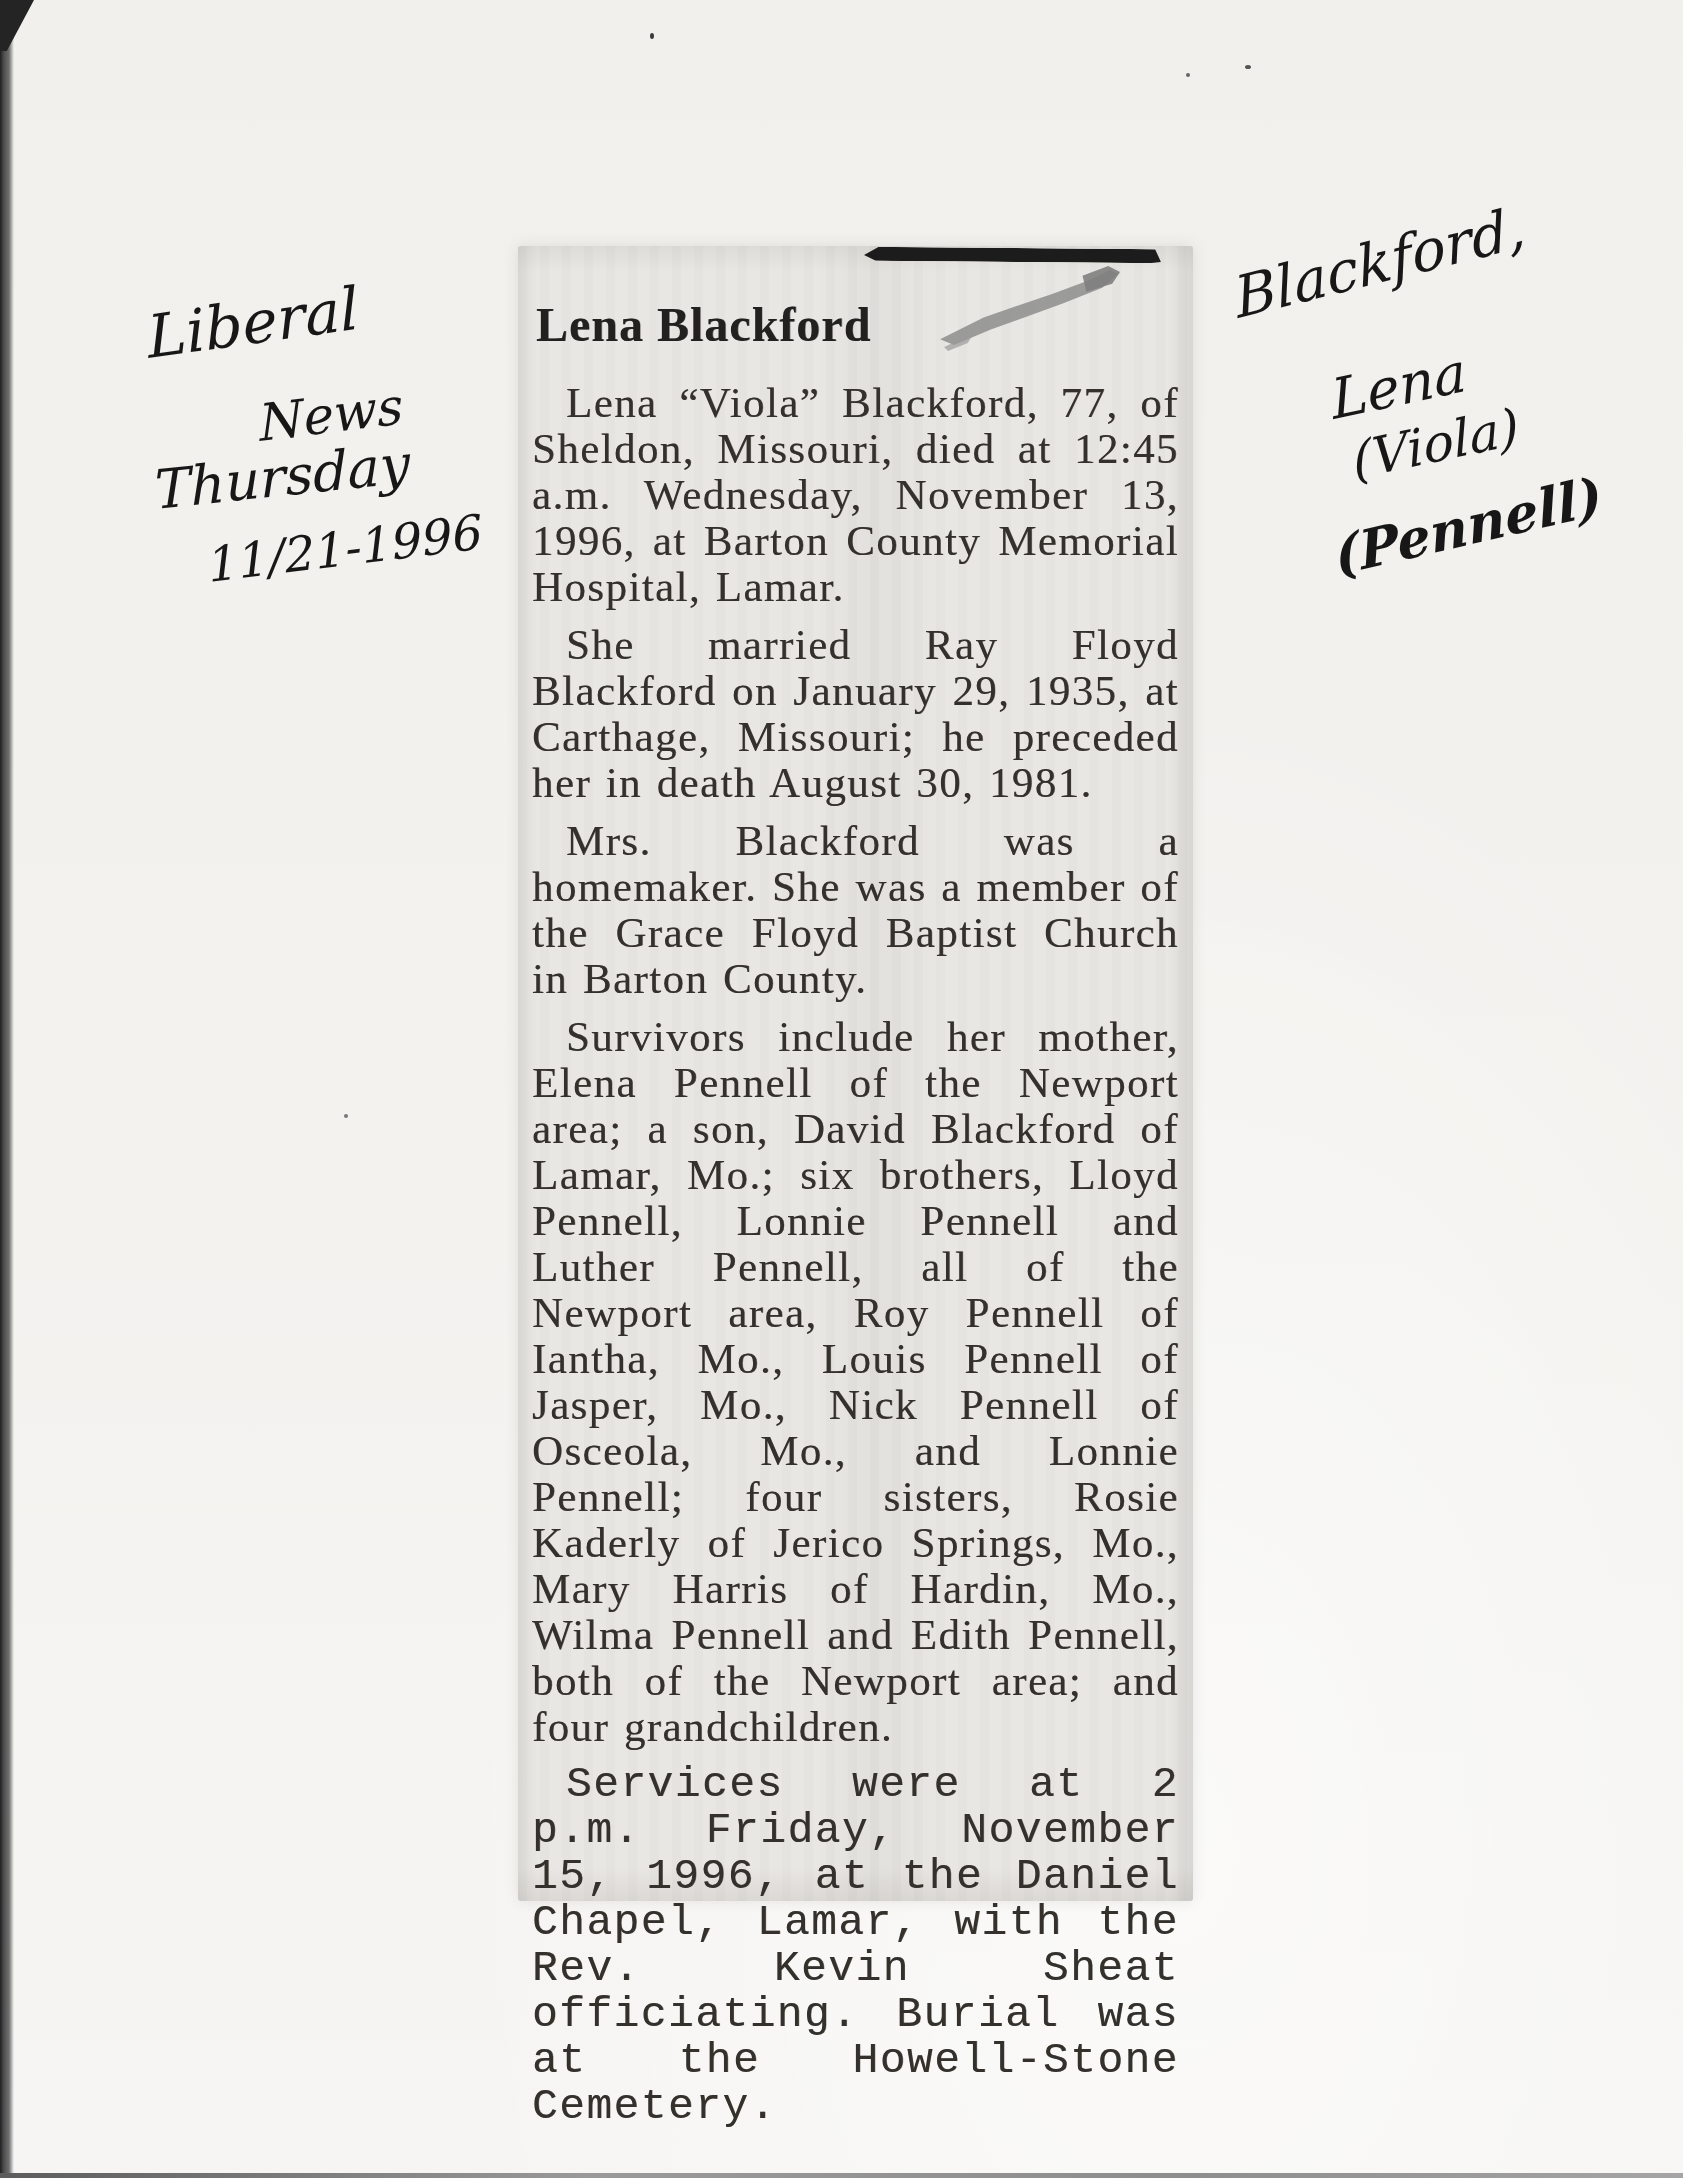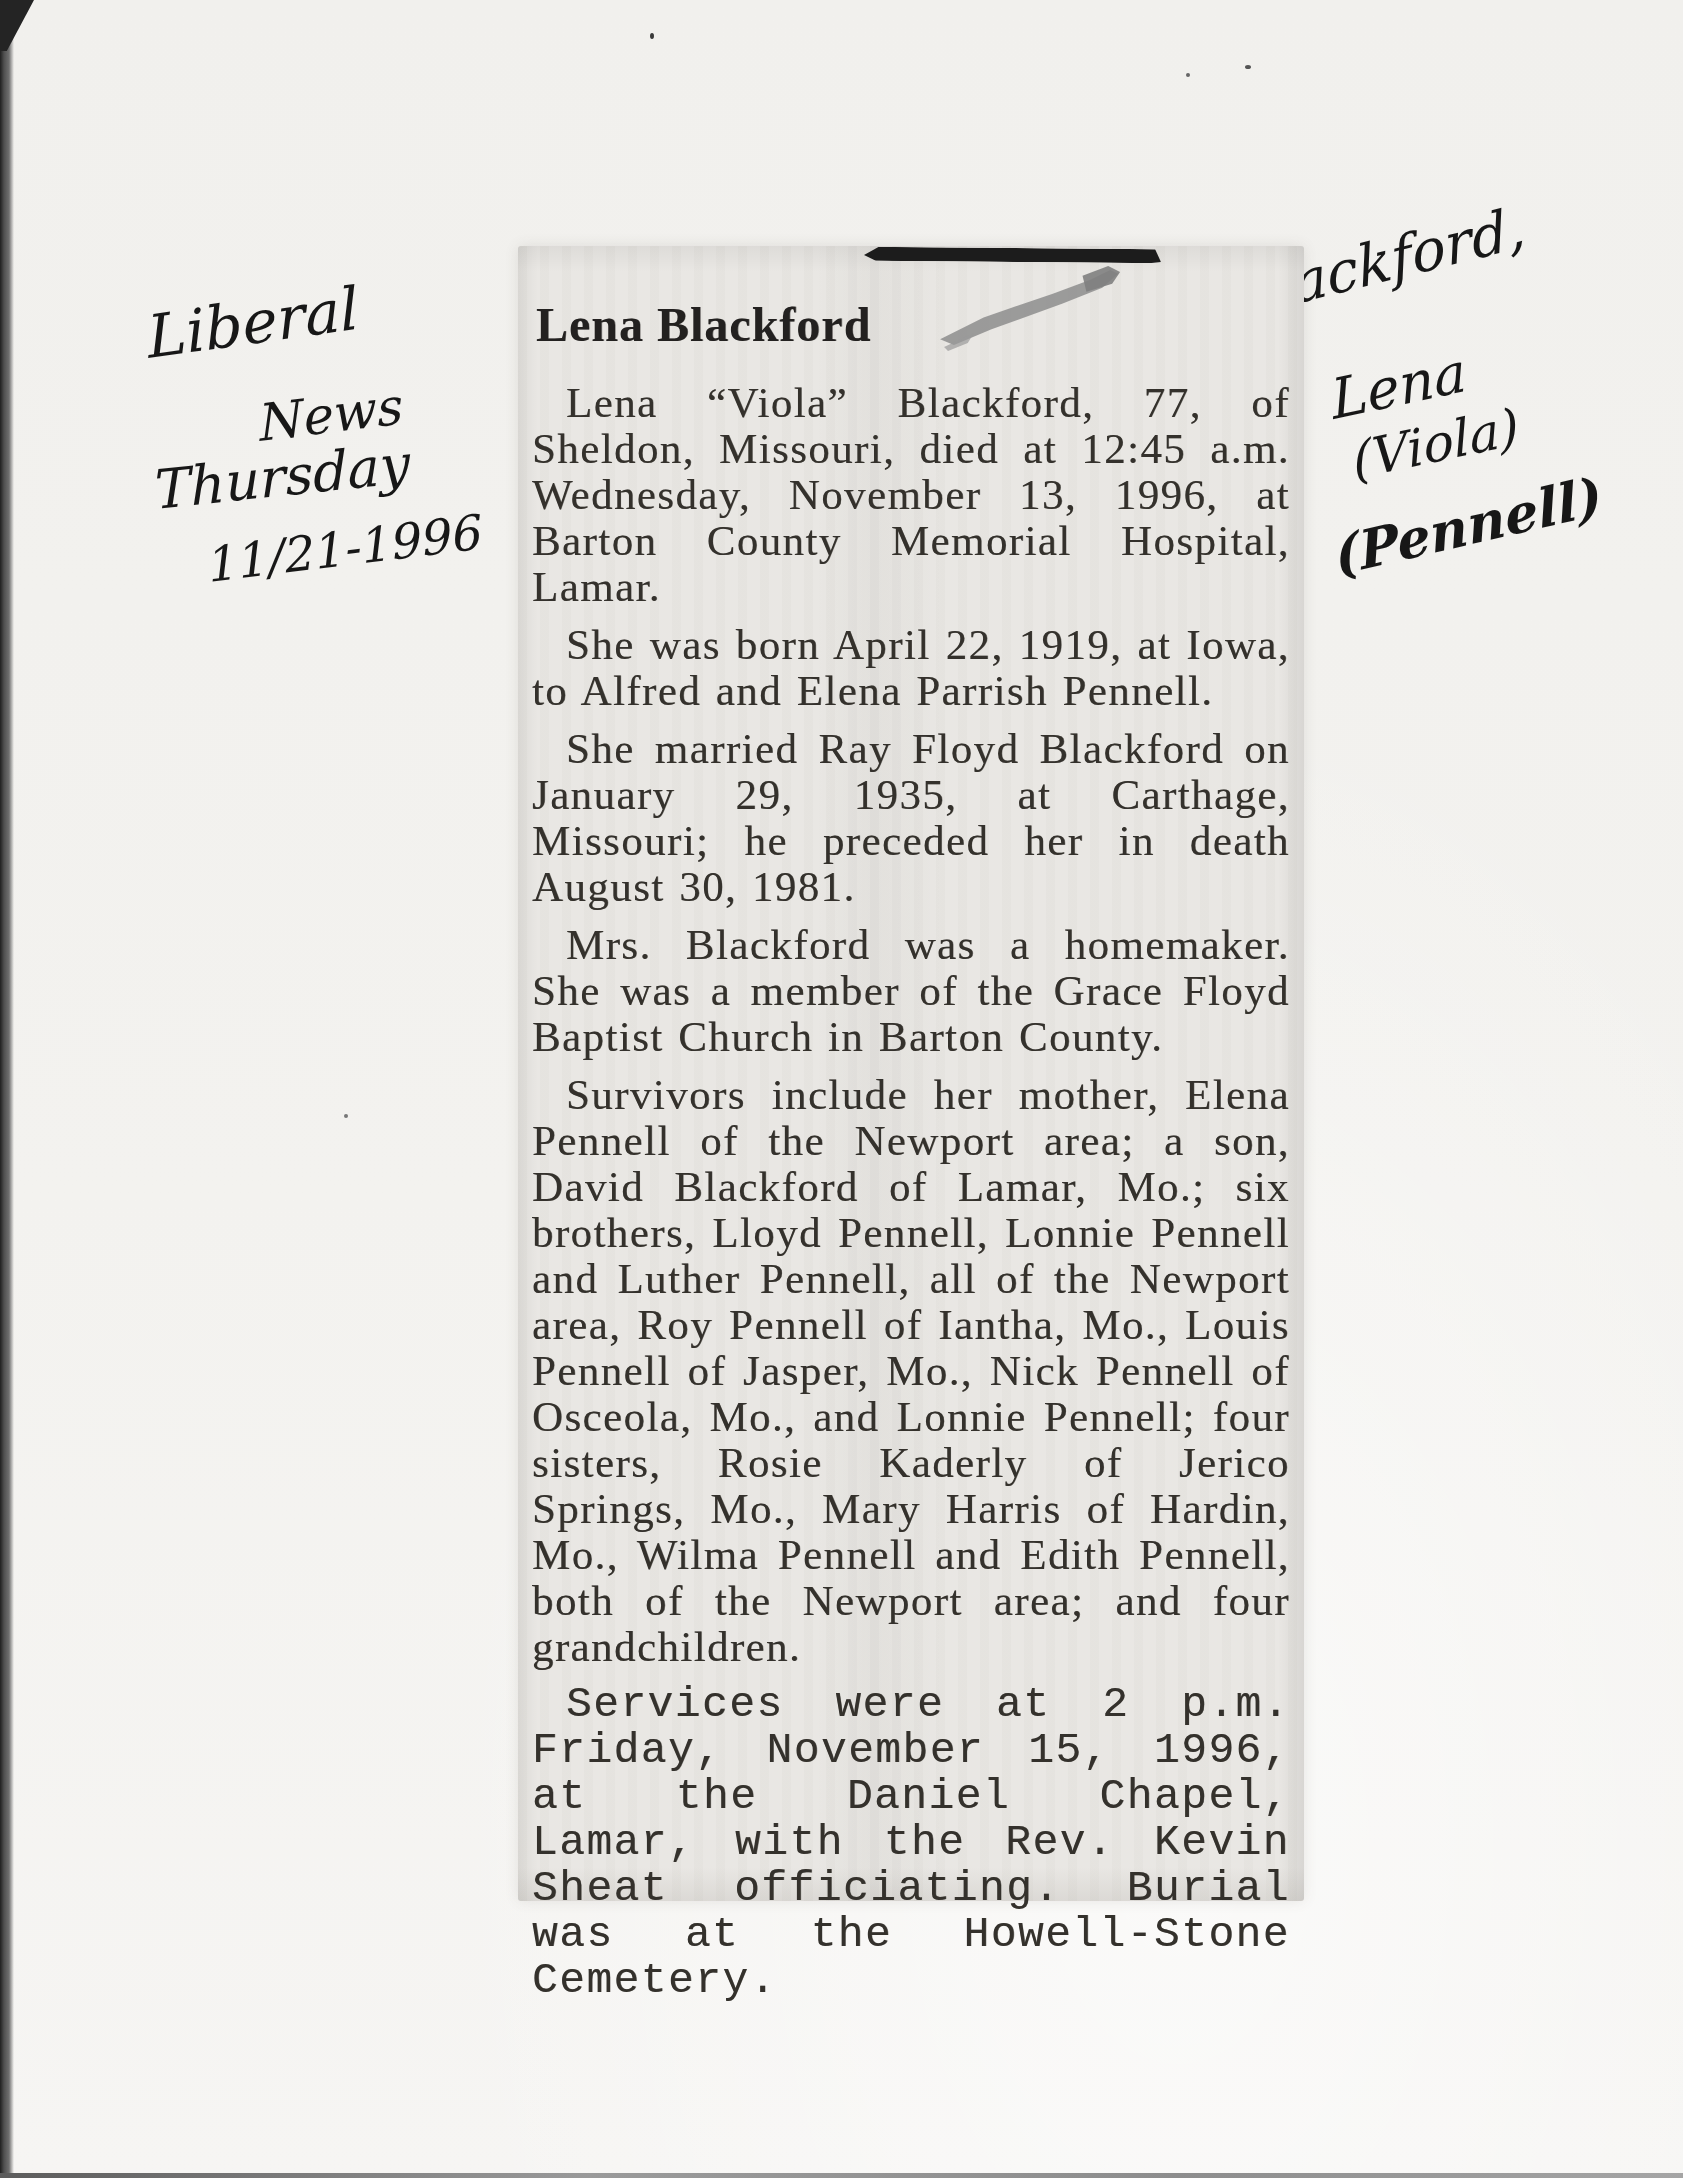--- a/index.html
+++ b/index.html
@@ -39,21 +39,21 @@
     background:linear-gradient(90deg,#5c5c5c,#9a9a9a 35%,#8d8d8d 70%,#a5a5a5);
   }
   .speck{position:absolute;border-radius:50%;}
   .speck.s1{left:650px;top:33px;width:4px;height:6px;background:#3a3a3a;}
   .speck.s2{left:1245px;top:65px;width:6px;height:4px;background:#555;}
   .speck.s3{left:1186px;top:73px;width:4px;height:4px;background:#666;}
   .speck.s4{left:344px;top:1114px;width:4px;height:4px;background:#777;}
 
   
   .clipping{
-    position:absolute;left:518px;top:246px;width:786px;height:1655px;
+    position:absolute;left:518px;top:246px;width:675px;height:1655px;
     background-color:var(--clipping-bg);
     background-image:
       linear-gradient(90deg, rgba(0,0,0,.055), rgba(0,0,0,0) 20px),
       linear-gradient(270deg, rgba(0,0,0,.075), rgba(0,0,0,0) 26px),
       linear-gradient(180deg, rgba(0,0,0,.05), rgba(0,0,0,0) 26px),
       linear-gradient(0deg, rgba(120,115,108,.12), rgba(0,0,0,0) 34px),
       repeating-linear-gradient(90deg, rgba(0,0,0,.016) 0 9px, rgba(255,255,255,.02) 9px 22px),
       linear-gradient(90deg, rgba(0,0,0,0) 297px, rgba(0,0,0,.03) 356px, rgba(0,0,0,0) 426px);
     border-radius:3px;
     box-shadow:0 0 14px rgba(90,85,78,.12);
@@ -136,21 +136,20 @@
     <svg class="pen-arrow" viewBox="0 0 210 90" xmlns="http://www.w3.org/2000/svg">
       <path d="M6,78 L50,56 L120,32 L158,18 L178,8 L186,12 L170,26 L130,42 L58,68 L20,84 Z" fill="#8d8d8d" opacity="0.85"></path>
       <path d="M150,14 L176,4 L188,10 L180,22 L154,30 Z" fill="#7f7f7f" opacity="0.9"></path>
       <path d="M10,86 L40,72 L34,82 L14,90 Z" fill="#9a9a9a" opacity="0.7"></path>
     </svg>
 
     <h1 class="headline">Lena Blackford</h1>
 
     <div class="body-copy">
       <p>Lena “Viola” Blackford, 77, of Sheldon, Missouri, died at 12:45 a.m. Wednesday, November 13, 1996, at Barton County Memorial Hospital, Lamar.</p>
-      <p>She was born April 22, 1919, at Iowa, to Alfred and Elena Parrish Pennell.</p>
       <p>She married Ray Floyd Blackford on January 29, 1935, at Carthage, Missouri; he preceded her in death August 30, 1981.</p>
       <p>Mrs. Blackford was a homemaker. She was a member of the Grace Floyd Baptist Church in Barton County.</p>
       <p>Survivors include her mother, Elena Pennell of the Newport area; a son, David Blackford of Lamar, Mo.; six brothers, Lloyd Pennell, Lonnie Pennell and Luther Pennell, all of the Newport area, Roy Pennell of Iantha, Mo., Louis Pennell of Jasper, Mo., Nick Pennell of Osceola, Mo., and Lonnie Pennell; four sisters, Rosie Kaderly of Jerico Springs, Mo., Mary Harris of Hardin, Mo., Wilma Pennell and Edith Pennell, both of the Newport area; and four grandchildren.</p>
       <p class="p-smudge">Services were at 2 p.m. Friday, November 15, 1996, at the Daniel Chapel, Lamar, with the Rev. Kevin Sheat officiating. Burial was at the Howell-Stone Cemetery.</p>
     </div>
   </div>
 
 </div>
 
 

